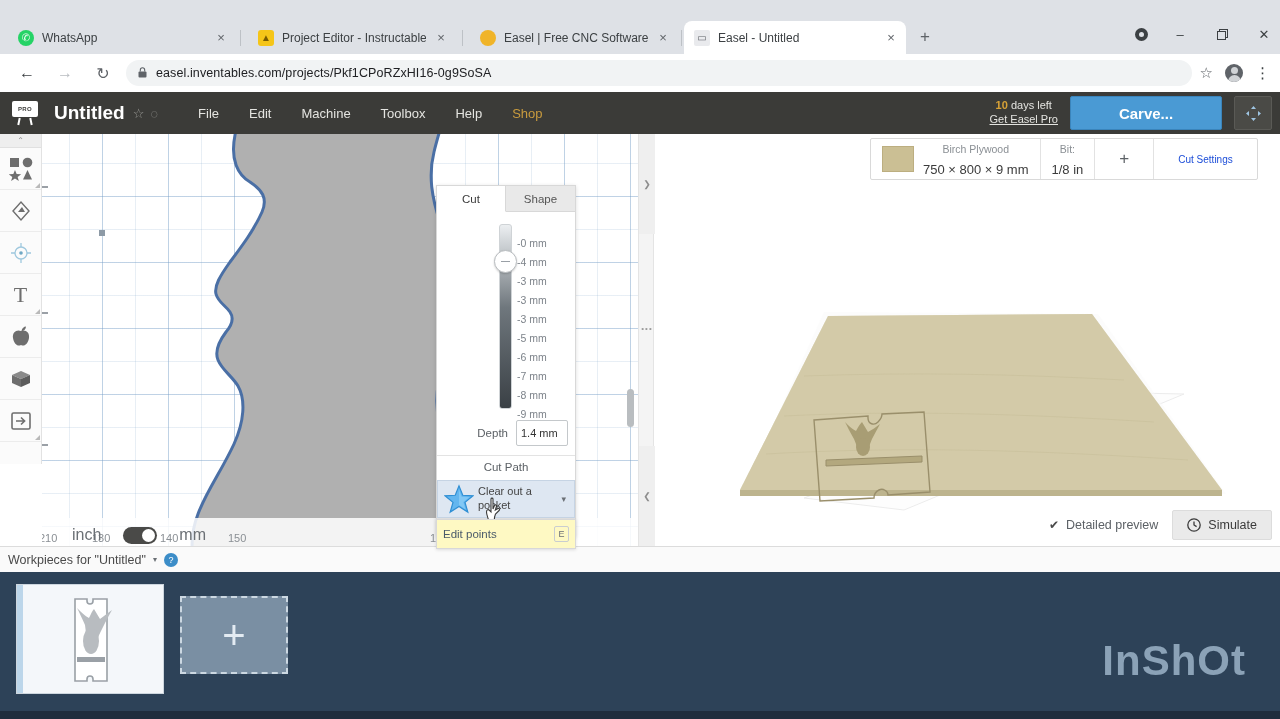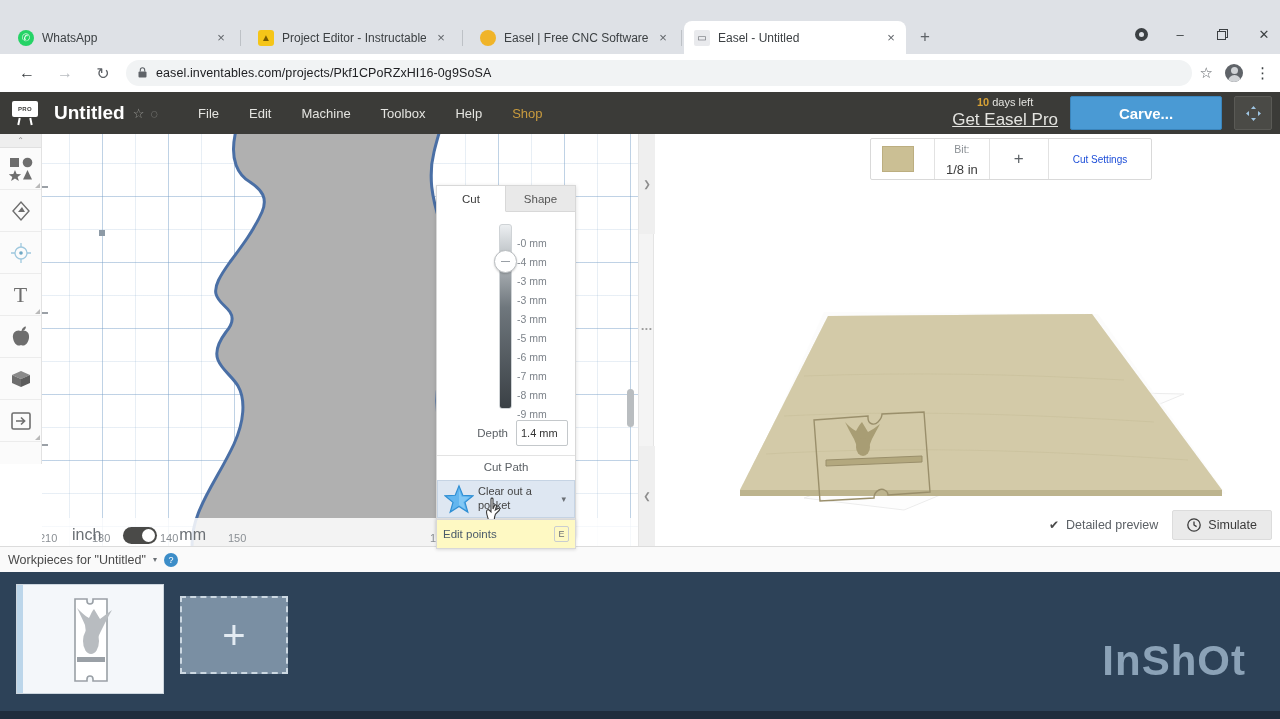--- a/index.html
+++ b/index.html
@@ -145,21 +145,21 @@
   .header-right {
     position: absolute; right: 8px; top: 0; height: 42px;
     display: flex; align-items: center; gap: 12px;
   }
   .trial {
     text-align: center; line-height: 1.25; font-size: 11px;
   }
   .trial .days { color: #e4e4e0; }
   .trial .days b { color: #d8a236; }
   .trial .getpro {
-    color: #e4e4e0; text-decoration: underline; font-size: 17px; display: block; text-align: center;
+    color: #e4e4e0; text-decoration: underline; font-size: 11px; display: block; text-align: center;
   }
   .carve-btn {
     width: 152px; height: 34px; background: #4a9ad4;
     border: 1px solid #3a84bb;
     display: flex; align-items: center; justify-content: center;
     color: #ffffff; font-size: 15px; font-weight: bold;
     border-radius: 2px;
   }
   .fullscreen-btn {
     width: 38px; height: 34px; background: #4a4a46; border: 1px solid #5a5a56;
@@ -724,20 +724,24 @@
       <div class="split-dots">•••</div>
       <div class="split-arrow bot">❮</div>
       <div class="split-grip"></div>
     </div>
 
     <div class="preview">
 
       <div class="material-bar">
         <div class="mb-cell">
           <span class="swatch"></span>
+          <span class="mb-two">
+            <span class="mb-top">Birch Plywood</span><br>
+            <span class="mb-bot">750 × 800 × 9 mm</span>
+          </span>
         </div>
         <div class="mb-cell">
           <span class="mb-two">
             <span class="mb-top">Bit:</span><br>
             <span class="mb-bot">1/8 in</span>
           </span>
         </div>
         <div class="mb-cell">
           <span class="mb-plus">+</span>
         </div>

